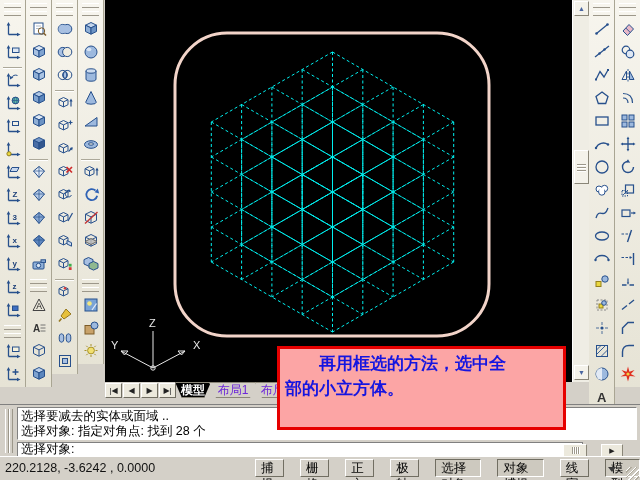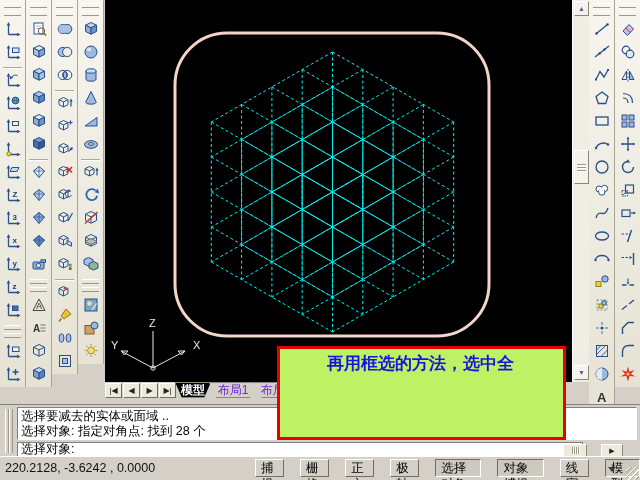--- a/index.html
+++ b/index.html
@@ -56,22 +56,22 @@
   #toggles{position:absolute;left:255px;top:2px;display:flex;gap:16px;}
   .toggle{height:18px;line-height:16px;padding:0 5px;font-size:12.5px;background:#d4d0c8;
           border:1px solid #d4d0c8;border-right-color:#9c978a;box-sizing:border-box;}
   .toggle.raised{border:1px solid #fff;border-right-color:#716e62;border-bottom-color:#716e62;}
   .toggle.pressed{border:1px solid #716e62;border-right-color:#fff;border-bottom-color:#fff;background:#cdc9bf;}
   #status-caret{position:absolute;left:608px;top:10px;width:0;height:0;
           border-left:4px solid transparent;border-right:4px solid transparent;border-top:5px solid #3a3a3a;}
   #resize-grip{position:absolute;right:1px;bottom:1px;width:13px;height:13px;
           background:repeating-linear-gradient(315deg,rgba(0,0,0,0) 0 2px,#b0ab9d 2px 3px,#fff 3px 4px);}
   
-  #notebox{position:absolute;left:277px;top:346px;width:289px;height:94px;background:#bef264;
-           border:3px solid #e60000;box-sizing:border-box;z-index:50;padding:2px 13px;}
+  #notebox{position:absolute;left:277px;top:346px;width:289px;height:84px;background:#fca5a5;
+           border:3px solid #e60000;box-sizing:border-box;z-index:50;padding:2px 5px;}
   .note-line{height:25px;line-height:25px;font-size:17px;font-weight:bold;color:#1515e0;white-space:pre;}
   
   #signature{position:absolute;left:483px;top:3px;z-index:60;color:#ff0000;font-weight:bold;
              font-size:16px;font-family:"Liberation Serif",serif;letter-spacing:0px;white-space:pre;}
 </style>
 </head>
 <body>
 
 <div id="app">
 
@@ -869,16 +869,17 @@
         <div class="toggle pressed">对象捕捉</div>
         <div class="toggle raised">线宽</div>
         <div class="toggle pressed" style="width: 46px; text-align: left;">模型</div>
       </div>
     <div id="status-caret"></div>
     <div id="resize-grip"></div>
   </div>
 
   <div id="notebox">
       <div class="note-line">　　再用框选的方法，选中全</div>
+      <div class="note-line">部的小立方体。</div>
     </div>
 
 
 </div>
 
 </body></html>

